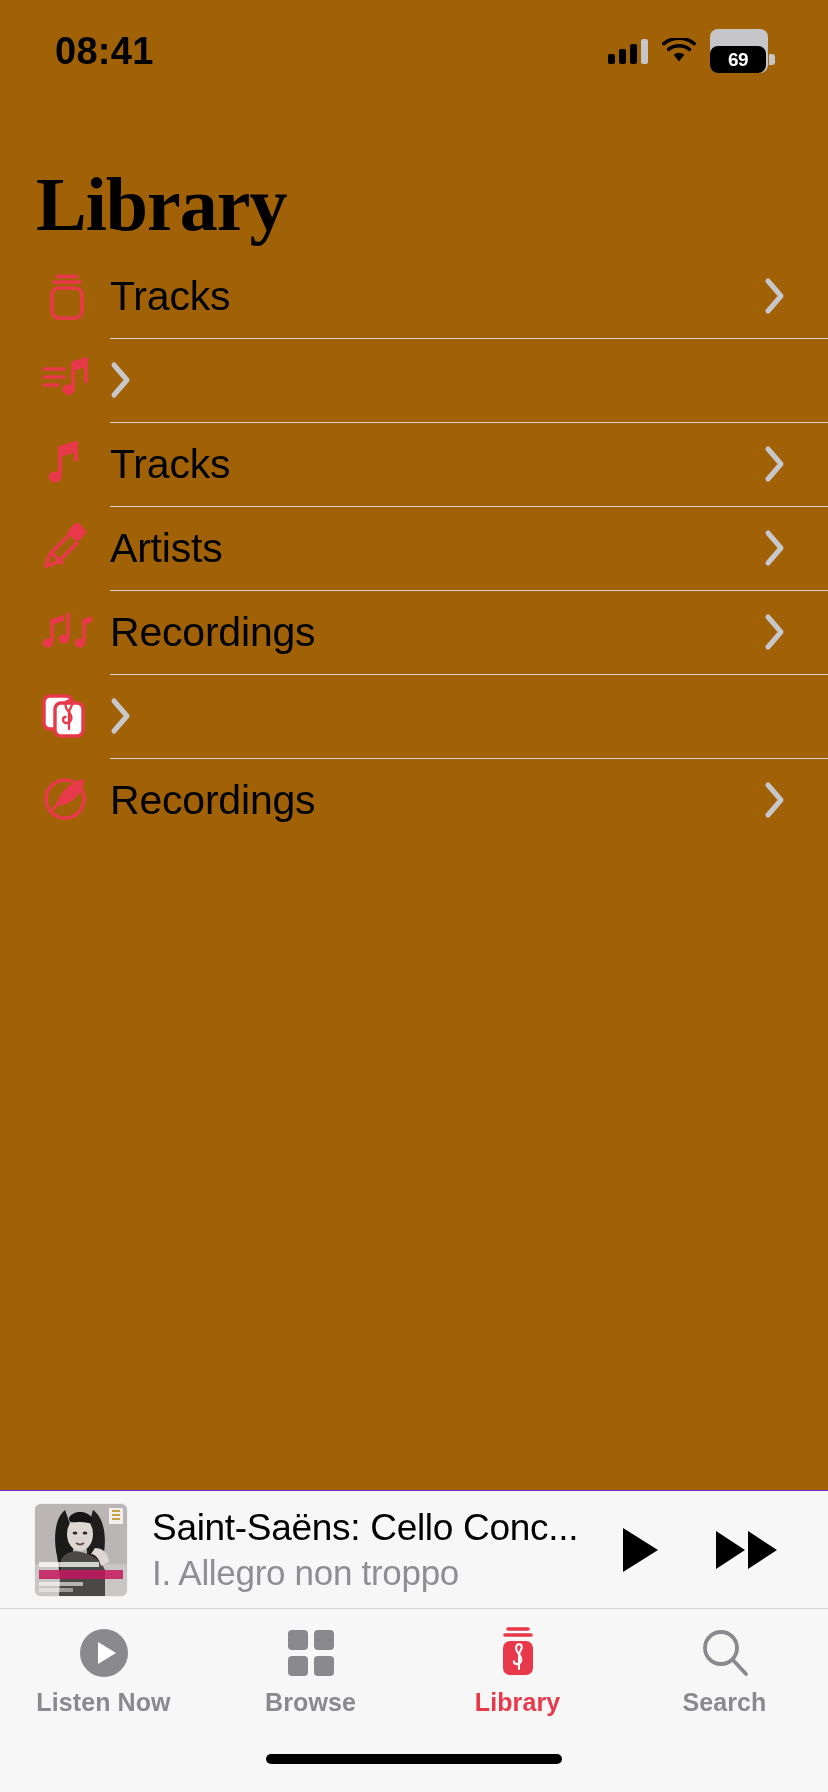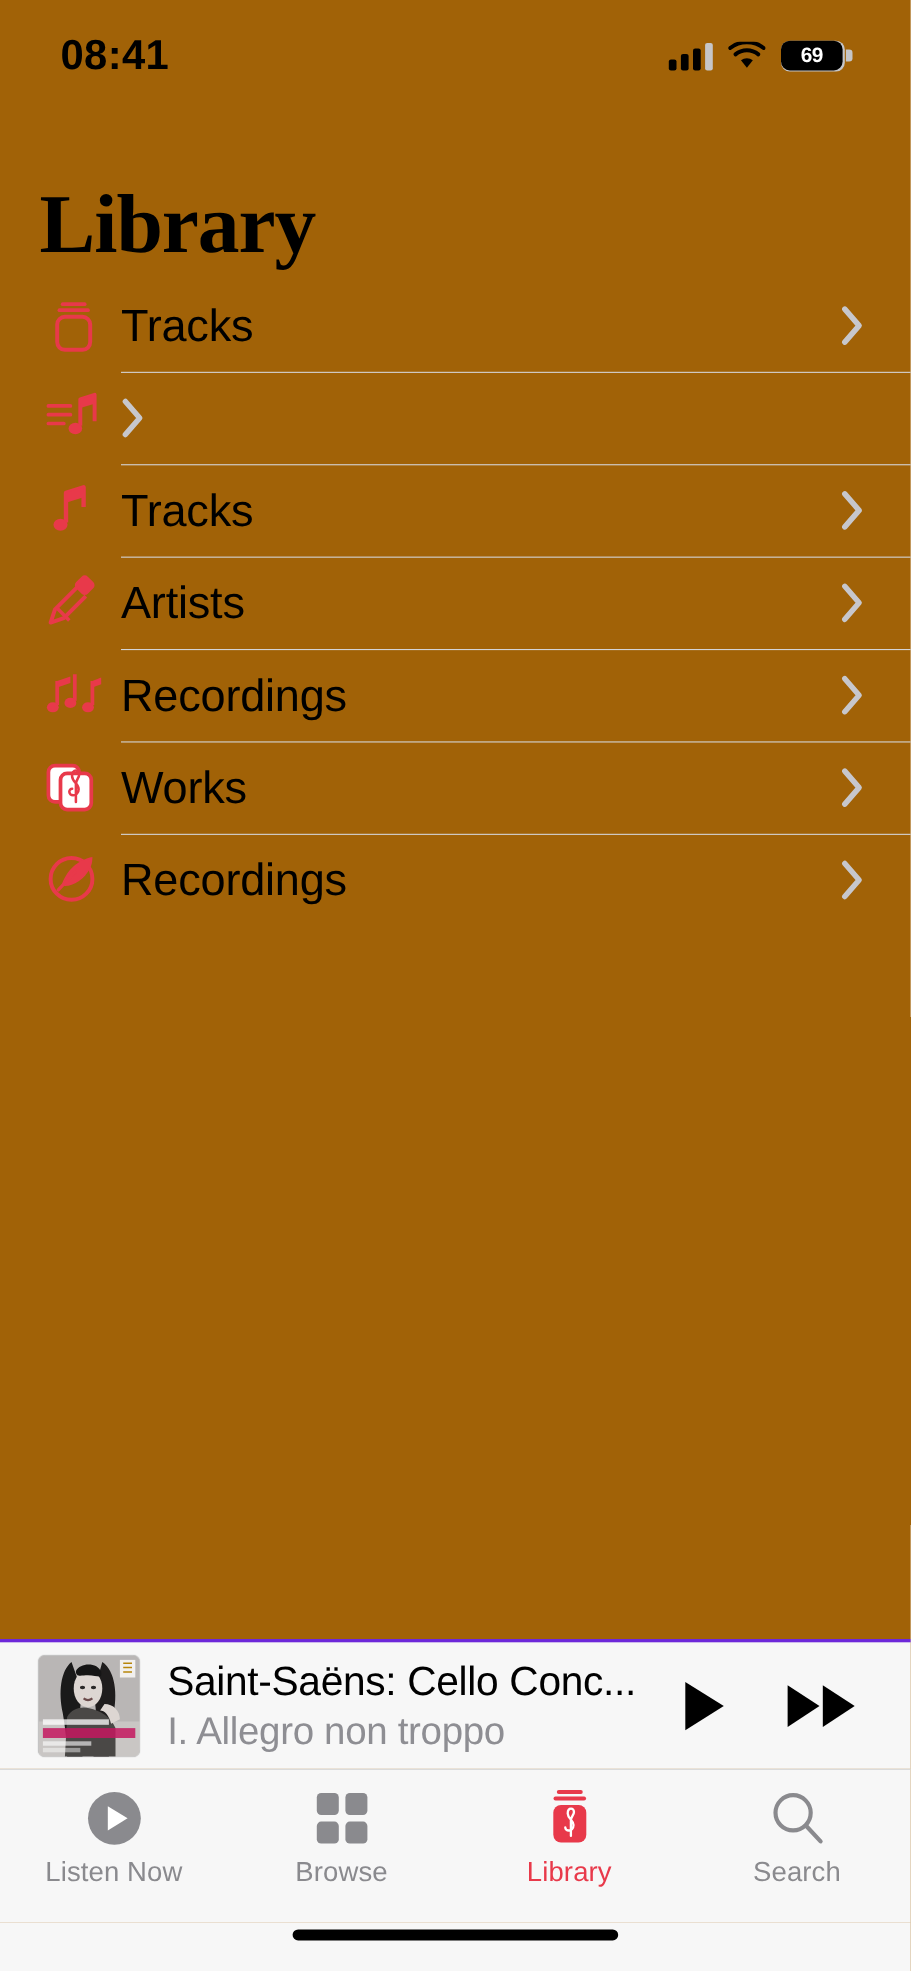--- a/index.html
+++ b/index.html
@@ -46,22 +46,22 @@
   .battery .pct {
     color:#fff; font-size:19px; font-weight:700; letter-spacing:-0.5px;
     line-height:1;
   }
   .battery::after {
     content:""; position:absolute; right:-9px; top:8px;
     width:6px; height:11px; border-radius:0 3px 3px 0;
     background:#c6c6c8;
   }
   .battery-shell {
-    position:relative; width:58px; height:28px; border-radius:8px;
-    background:#c6c6c8; display:flex; align-items:flex-start;
+    position:relative; width:58px; height:44px; border-radius:8px;
+    background:#c6c6c8; display:flex; align-items:flex-end;
   }
 
   
   .page-header {
     flex:0 0 auto;
     padding:70px 0 12px 36px;
   }
   .page-title {
     font-family:"Liberation Serif", serif;
     font-size:76px; font-weight:700; color:#000;
@@ -98,21 +98,21 @@
   .chev svg { display:block; }
 
   .spacer { flex:1 1 auto; }
 
   
   .now-playing {
     flex:0 0 118px;
     background:#f7f7f7;
     display:flex; align-items:center;
     padding:0 40px 0 35px;
-    border-top:3px solid #6d28d9;
+    border-top:1px solid #6d28d9;
     position:relative;
   }
   .np-art {
     width:92px; height:92px; flex:0 0 92px;
     border-radius:6px; overflow:hidden;
     background:#cfcfcf; position:relative;
     box-shadow:0 0 1px rgba(0,0,0,.3);
   }
   .np-art svg { display:block; }
   .np-text {
@@ -133,20 +133,21 @@
   }
   .np-btn { display:flex; align-items:center; justify-content:center; cursor:pointer; }
 
   
   .tab-bar {
     flex:0 0 140px;
     background:#f7f7f7;
     border-top:1px solid #d6d6d6;
     display:flex; align-items:flex-start;
     padding-top:16px;
+    font-weight:bold;
   }
   .tab {
     flex:1 1 0; display:flex; flex-direction:column;
     align-items:center; gap:9px; cursor:pointer;
   }
   .tab-ico { height:56px; display:flex; align-items:center; justify-content:center; }
   .tab-ico svg { display:block; }
   .tab-label {
     font-size:25px; color:#8a8a8e; letter-spacing:0.1px; line-height:1;
   }
@@ -283,21 +284,20 @@
     </div>
 
     <div class="lib-row">
       <span class="lib-icon">
         <svg width="54" height="54" viewBox="0 0 54 54">
           <rect x="4" y="7" width="28" height="33" rx="6" fill="#fff" stroke="#e8394a" stroke-width="3.4"></rect>
           <rect x="15" y="14" width="28" height="33" rx="6" fill="#fff" stroke="#e8394a" stroke-width="3.4"></rect>
           <path d="M29 40 V24 c0-4 3-6 3-9 0-2-1.5-3.5-3-3.5 -2 0-3.5 2-3.5 5 0 5 6 7 6 12 0 3.5-2.5 5.5-5 5.5 -2 0-3.5-1.5-3.5-3.2 0-1.6 1.2-2.8 2.6-2.8" stroke="#e8394a" stroke-width="2.3" fill="none" stroke-linecap="round" stroke-linejoin="round"></path>
         </svg>
       </span>
-      <span class="lib-label">Works</span>
       <span class="chev">
         <svg width="22" height="38" viewBox="0 0 22 38">
             <path d="M4 4 L17 19 L4 34" stroke="#c7c7cc" stroke-width="5" fill="none" stroke-linecap="round" stroke-linejoin="round"></path>
           </svg>
       </span>
     </div>
 
     <div class="lib-row">
       <span class="lib-icon">
         <svg width="54" height="54" viewBox="0 0 54 54">

